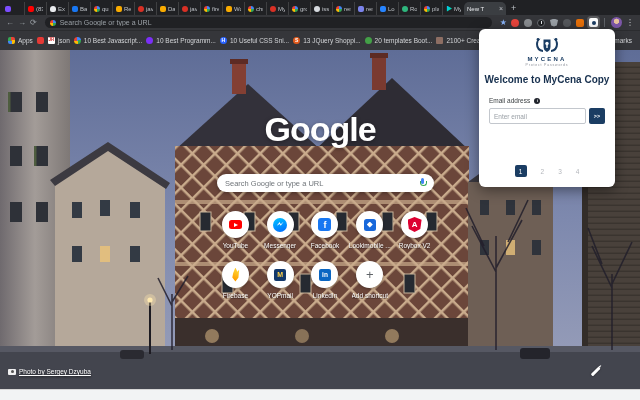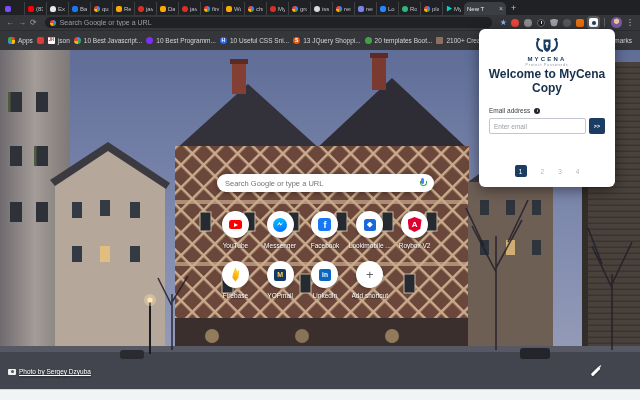--- a/index.html
+++ b/index.html
@@ -116,21 +116,21 @@
   .pencil{position:absolute;left:590px;top:320px;width:11px;height:2.5px;background:#fff;border-radius:1px;
           transform:rotate(-45deg);box-shadow:0 0 2px rgba(0,0,0,.5);}
   .pencil::after{content:"";position:absolute;right:-3px;top:-0.5px;border-left:3px solid #fff;
                  border-top:1.75px solid transparent;border-bottom:1.75px solid transparent;}
   
   .popup{position:absolute;left:479px;top:29px;width:136px;height:158px;background:#fff;border-radius:6px;
          box-shadow:0 3px 14px rgba(0,0,0,.45);z-index:20;}
   .crest{display:block;margin:8px auto 0;}
   .brand{text-align:center;font-size:6px;letter-spacing:2.2px;color:#1b3d63;font-weight:bold;margin-top:1px;}
   .tagline{text-align:center;font-size:3.5px;letter-spacing:.8px;color:#8b8f98;margin-top:1px;}
-  .ptitle{text-align:center;font-size:12px;font-weight:bold;color:#17304e;}
+  .ptitle{text-align:center;font-size:10px;font-weight:bold;color:#17304e;margin-top:7px;}
   .plabelrow{display:flex;align-items:center;gap:4px;margin:12px 10px 0;}
   .plabel{font-size:6.5px;color:#3c4043;}
   .infodot{width:6px;height:6px;border-radius:50%;background:#20242c;color:#fff;font-size:4px;
            display:flex;align-items:center;justify-content:center;font-weight:bold;}
   .inrow{display:flex;margin:4px 10px 0;gap:3px;}
   .emailinput{flex:1;height:16px;border:1px solid #c3c7cd;border-radius:2px;font-size:6.5px;padding:0 4px;
               color:#333;box-sizing:border-box;font-family:"Liberation Sans",sans-serif;min-width:0;}
   .emailinput::placeholder{color:#9aa0a6;}
   .gobtn{width:16px;height:16px;background:#1b3d63;color:#fff;border:none;border-radius:2px;font-size:5.5px;
          font-weight:bold;display:flex;align-items:center;justify-content:center;padding:0;}
@@ -400,20 +400,21 @@
       <path d="M496 300 V208 M496 222 L472 176 M496 218 L522 170 M484 196 L466 158 M508 192 L528 150 M496 208 L496 186"></path>
       <path d="M612 300 V224 M612 238 L592 196 M612 234 L632 192 M602 214 L588 178"></path>
       <path d="M172 300 V244 M172 256 L158 228 M172 252 L188 226"></path>
     </g>
 
     <rect x="149" y="252" width="2" height="52" fill="#1d1b22"></rect>
     <circle cx="150" cy="250" r="6" fill="#ffe9b0" opacity=".35"></circle>
     <circle cx="150" cy="250" r="2.6" fill="#ffe9b0"></circle>
   </svg>
 
+  <div class="glogo">Google</div>
 
   <div class="searchbar">
     <span class="searchtext">Search Google or type a URL</span>
     <span class="mic"></span>
   </div>
 
   <div class="shortcuts">
       <div class="scell">
         <div class="si">
           <div class="in-youtube"></div>

